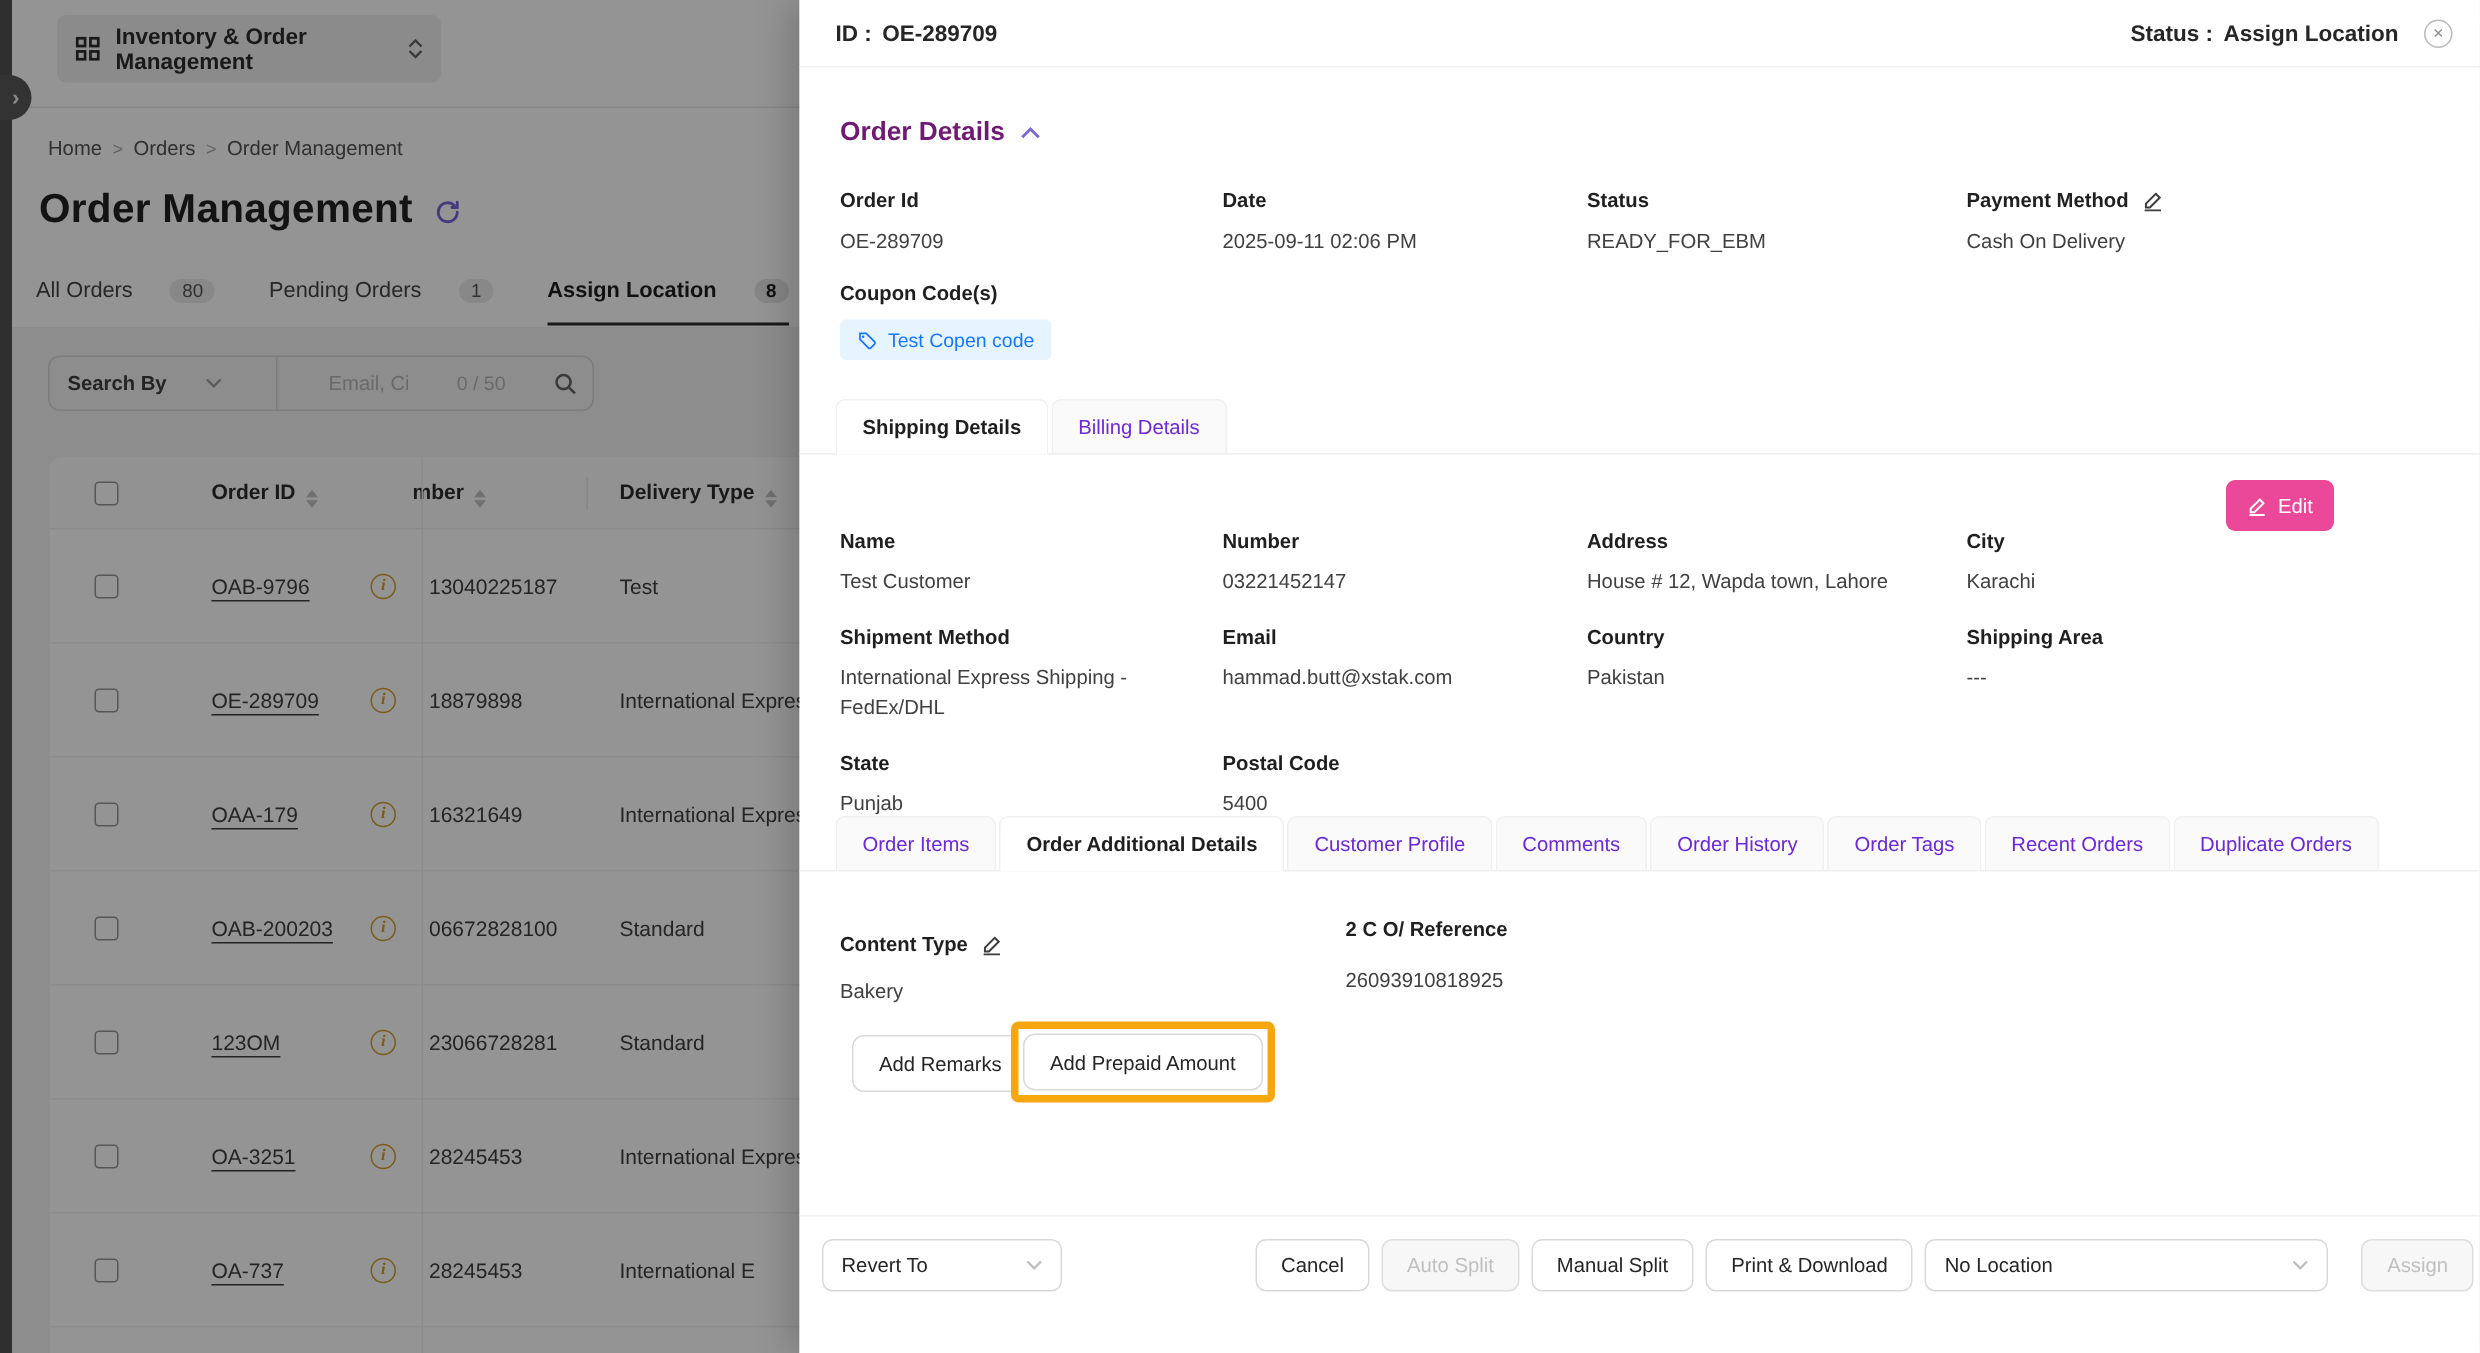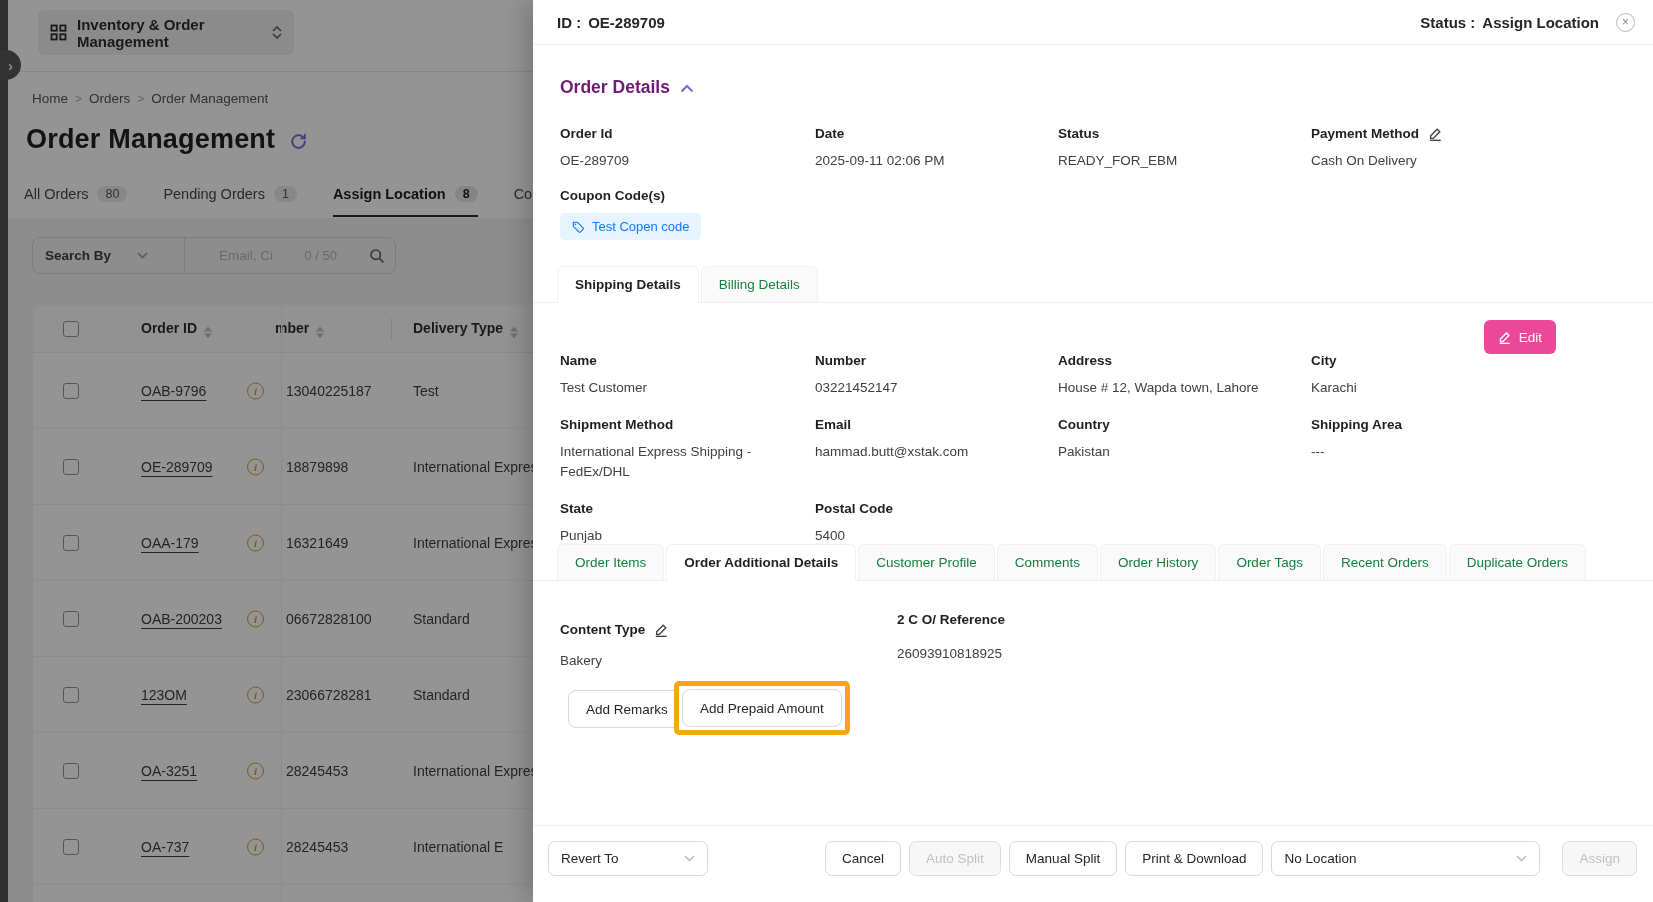--- a/index.html
+++ b/index.html
@@ -18,21 +18,21 @@
     font-size:15px; color:#1f1f1f; }
   .workspace-btn .updown { margin-left:auto; display:flex; flex-direction:column; gap:1px; }
 
   .breadcrumb { position:absolute; left:32px; top:91px; font-size:13.5px; color:#4a4a4a; display:flex; gap:7px; align-items:center; }
   .breadcrumb .sep { color:#a6a6a6; font-size:12px; }
 
   .page-title-row { position:absolute; left:26px; top:124px; display:flex; align-items:center; gap:14px; }
   .page-title { font-size:27px; font-weight:700; color:#141414; letter-spacing:0.2px; }
 
   .lp-tabs { position:absolute; left:24px; top:186px; display:flex; gap:36px; font-size:14.5px; color:#3a3a3a; }
-  .lp-tab { display:flex; align-items:center; gap:9px; padding-bottom:13px; border-bottom:2px solid transparent; white-space:nowrap; }
+  .lp-tab { display:flex; align-items:center; gap:25px; padding-bottom:13px; border-bottom:2px solid transparent; white-space:nowrap; }
   .lp-tab.active { font-weight:700; color:#111; border-bottom-color:#1f1f1f; }
   .count-pill { background:#e9e9e9; border-radius:10px; padding:1px 8px; font-size:12.5px; color:#4d4d4d; }
   .lp-tab.active .count-pill { font-weight:700; color:#111; background:#e4e4e4; }
 
   .content-bg { position:absolute; left:8px; top:218px; right:0; bottom:0; background:#f2f2f2; }
 
   .search-box { position:absolute; left:24px; top:19px; width:364px; height:37px; border:1px solid #d5d5d5;
     border-radius:8px; display:flex; align-items:center; font-size:13.5px; color:#2f2f2f; background:transparent;gap:24px; }
   .search-by { display:flex; align-items:center; gap:26px; padding:0 12px; font-weight:600; color:#333; }
   .search-div { width:1px; height:36px; background:#d5d5d5; }
@@ -85,21 +85,21 @@
   .fvalue { font-size:13.5px; color:#404040; margin-top:10px; line-height:20px; }
 
   .coupon-wrap { position:absolute; left:27px; top:188px; }
   .coupon-chip { margin-top:10px; display:inline-flex; align-items:center; gap:7px; background:#e6f4ff;
     color:#1677ff; font-size:13px; border-radius:4px; padding:6px 11px; }
 
   .tabbar { position:absolute; left:0; right:0; height:37px; border-bottom:1px solid #efefef;
     display:flex; align-items:flex-end; padding-left:24px; }
   .ctab { height:36px; display:flex; align-items:center; padding:0 17px; background:#fafafa;
     border:1px solid #f0f0f0; border-bottom:none; border-radius:6px 6px 0 0; margin-right:2px;
-    font-size:13.5px; color:#15803d; white-space:nowrap; }
+    font-size:13.5px; color:#6d28d9; white-space:nowrap; }
   .ctab.active { background:#fff; font-weight:700; color:#1f1f1f; position:relative; }
   .ctab.active::after { content:""; position:absolute; left:0; right:0; bottom:-1px; height:1px; background:#fff; }
   .addr-tabbar { top:266px; }
   .detail-tabbar { top:544px; }
 
   .edit-btn { position:absolute; right:97px; top:320px; height:34px; padding:0 14px; border:none; border-radius:6px;
     color:#fff; font-size:13.5px; display:flex; align-items:center; gap:8px; font-family:"Liberation Sans", sans-serif; }
 
   .ship-grid { position:absolute; left:27px; top:353px; display:grid; grid-template-columns:255px 243px 253px 1fr;
     width:1050px; row-gap:19px; }
@@ -108,22 +108,22 @@
   .ct-block { position:absolute; left:27px; top:622px; }
   .ref-block { position:absolute; left:364px; top:612px; }
   .ref-block .fvalue { margin-top:17px; }
 
   .btn { height:38px; padding:0 17px; background:#fff; border:1px solid #d9d9d9; border-radius:8px;
     font-size:13.5px; color:#262626; font-family:"Liberation Sans", sans-serif; display:inline-flex;
     align-items:center; justify-content:center; white-space:nowrap; }
   .add-remarks { position:absolute; left:35px; top:690px; }
   .prepaid-frame { position:absolute; left:141px; top:681px; border:5px solid #f6a70f; border-radius:5px; padding:3px; background:#fff; }
 
-  .d-footer { position:absolute; left:0; right:0; bottom:0; height:77px; border-top:1px solid #f0f0f0;
-    display:flex; align-items:flex-start; padding:15px 16px 0 15px; gap:8px; }
+  .d-footer { position:absolute; left:0; right:0; bottom:0; height:92px; border-top:1px solid #f0f0f0;
+    display:flex; align-items:flex-start; padding:15px 4px 0 15px; gap:8px; }
   .fbtn { height:35px; padding:0 16px; background:#fff; border:1px solid #d9d9d9; border-radius:7px;
     font-size:13.5px; color:#262626; font-family:"Liberation Sans", sans-serif; display:inline-flex;
     align-items:center; white-space:nowrap; }
   .fbtn.disabled { background:#f7f7f7; color:#c0c0c0; border-color:#dedede; }
   .fselect { height:35px; border:1px solid #d9d9d9; border-radius:7px; display:flex; align-items:center;
     justify-content:space-between; padding:0 12px; font-size:13.5px; color:#262626; background:#fff; }
   .sel-revert { width:160px; }
   .sel-location { width:269px; margin-left:0; }
   .push { margin-left:auto; } 
 </style>

